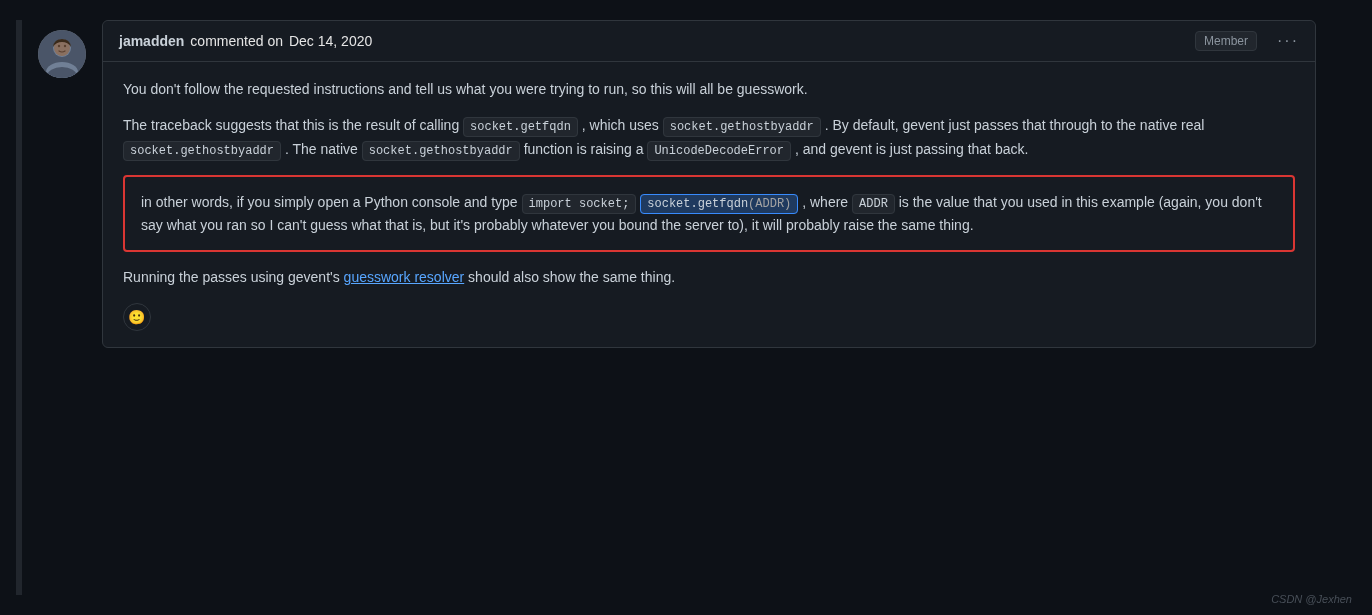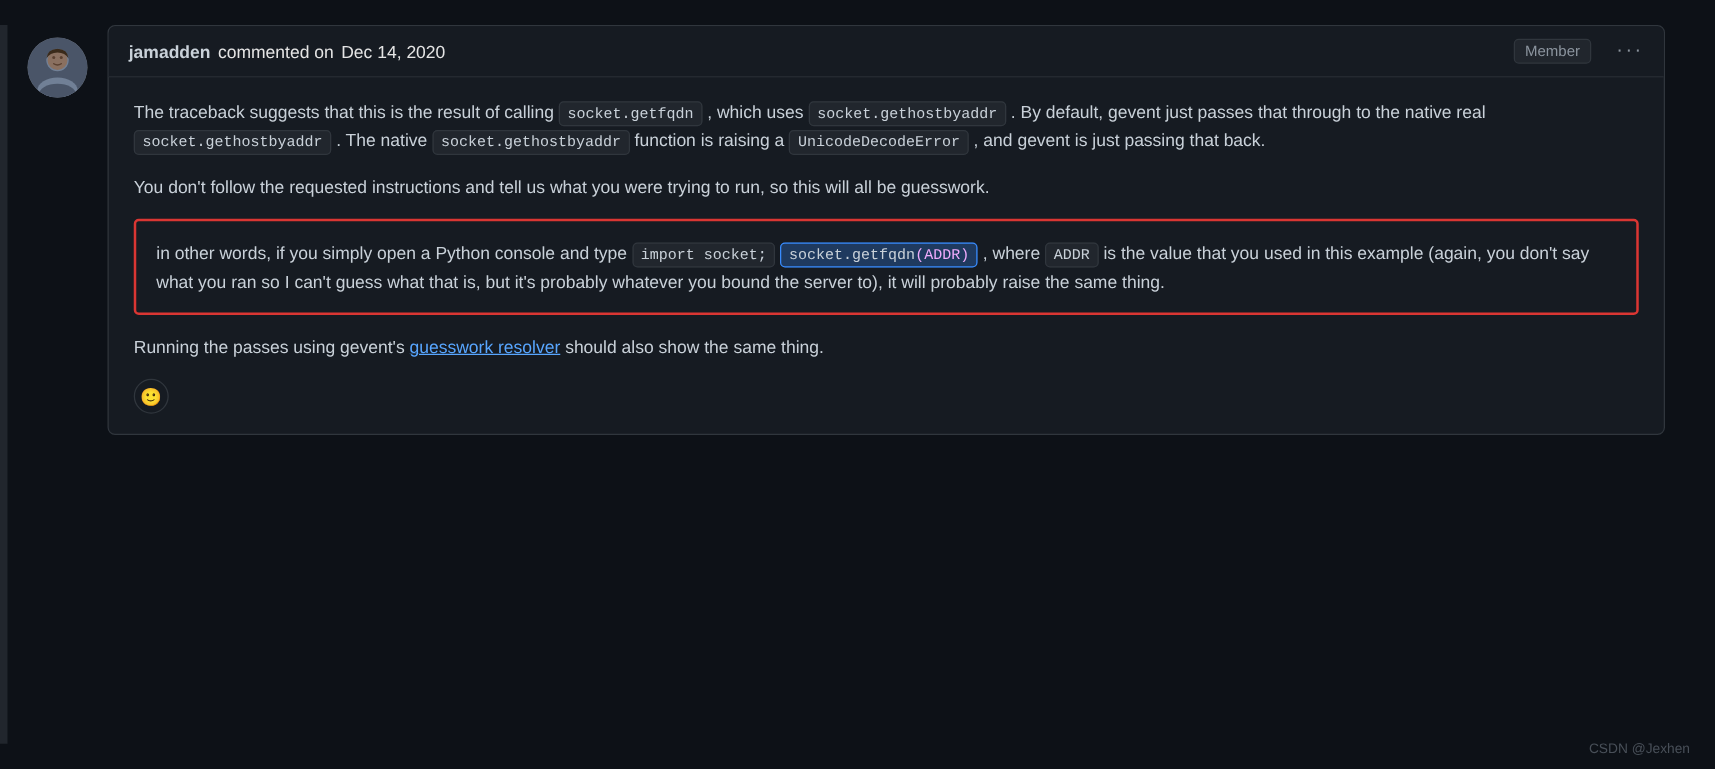--- a/index.html
+++ b/index.html
@@ -13,21 +13,21 @@
       display: flex;
       align-items: center;
       justify-content: center;
     }
     .page-wrapper {
       width: 1372px;
       height: 615px;
       background: #0d1117;
       display: flex;
       align-items: flex-start;
-      padding: 20px 0;
+      padding: 20px 16px;
       position: relative;
     }
     .left-border {
       width: 6px;
       background: #21262d;
       align-self: stretch;
       flex-shrink: 0;
     }
     .avatar-col {
       width: 80px;
@@ -150,20 +150,21 @@
       cursor: pointer;
       color: #8b949e;
       background: transparent;
     }
     .watermark {
       position: absolute;
       bottom: 10px;
       right: 20px;
       font-size: 11px;
       color: #484f58;
+      font-style: italic;
     }
   </style>
 </head>
 <body>
 
 <div class="page-wrapper">
   <div class="left-border"></div>
 
   <div class="avatar-col">
     <div class="avatar">
@@ -192,41 +193,41 @@
         <span class="comment-meta">commented on</span>
         <span class="comment-meta">Dec 14, 2020</span>
       </div>
       <div class="comment-header-right">
         <span class="member-badge">Member</span>
         <span class="more-btn">···</span>
       </div>
     </div>
 
     <div class="comment-body">
+      <p>You don't follow the requested instructions and tell us what you were trying to run, so this will all be guesswork.</p>
+
       <p>
         <span>The traceback suggests that this is the result of calling </span>
         <code class="inline">socket.getfqdn</code>
         <span>, which uses </span>
         <code class="inline">socket.gethostbyaddr</code>
         <span>. By default, gevent just passes that through to the native real </span>
         <code class="inline">socket.gethostbyaddr</code>
         <span>. The native </span>
         <code class="inline">socket.gethostbyaddr</code>
         <span> function is raising a </span>
         <code class="inline">UnicodeDecodeError</code>
         <span>, and gevent is just passing that back.</span>
       </p>
 
-      <p>You don't follow the requested instructions and tell us what you were trying to run, so this will all be guesswork.</p>
-
       <div class="blockquote-box">
         <p>
           <span>in other words, if you simply open a Python console and type </span>
           <code class="inline">import socket;</code>
-          <code class="inline highlighted"><span>socket.getfqdn</span><span style="color:#f0abfc;">(ADDR)</span></code>
+          <code class="inline highlighted"><span>socket.getfqdn</span><span style="color:#a3a3a3;">(ADDR)</span></code>
           <span>, where </span>
           <code class="inline">ADDR</code>
           <span> is the value that you used in this example (again, you don't say what you ran so I can't guess what that is, but it's probably whatever you bound the server to), it will probably raise the same thing.</span>
         </p>
       </div>
 
       <p>
         <span>Running the passes using gevent's </span>
         <a href="#" class="link">guesswork resolver</a>
         <span> should also show the same thing.</span>

